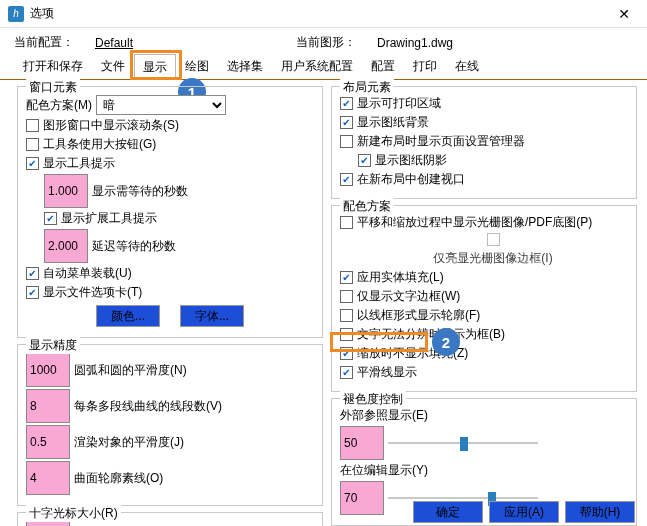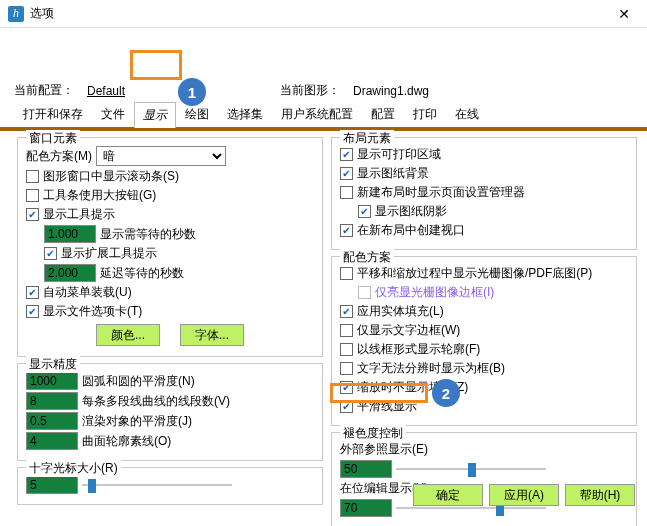--- a/index.html
+++ b/index.html
@@ -1,43 +1,43 @@
 <!DOCTYPE html>
 <html><head>
 <meta charset="utf-8">
 <style>
 *{box-sizing:border-box;margin:0;padding:0;font-family:"Microsoft YaHei",SimSun,sans-serif;font-size:12px;}
 body{background:#fff;width:647px;height:526px;position:relative;}
 .titlebar{height:28px;background:#fff;border-bottom:1px solid #e0e0e0;display:flex;align-items:center;padding:0 8px;}
 .titlebar .ico{width:16px;height:16px;background:#2a7fbf;border-radius:2px;margin-right:6px;display:flex;align-items:center;justify-content:center;color:#fff;font-style:italic;font-size:10px;}
 .titlebar .ttl{flex:1;}
 .titlebar .close{width:30px;text-align:center;font-size:14px;cursor:pointer;}
-.toprow{display:flex;align-items:center;padding:6px 14px 2px 14px;gap:13px;margin-top:48px;}
+.toprow{display:flex;align-items:center;padding:6px 14px 2px 14px;gap:21px;}
 .toprow .v1{min-width:180px;text-decoration:underline;}
-.tabs{display:flex;padding:0 14px;border-bottom:4px solid #a16207;position:relative;}
+.tabs{display:flex;padding:0 14px;border-bottom:1px solid #a16207;position:relative;}
 .tab{padding:4px 8px;border:1px solid transparent;border-bottom:none;cursor:pointer;position:relative;}
-.tab.sel{border-color:#bbb;background:#fff;top:1px;font-style:italic;}
+.tab.sel{border-color:#bbb;background:#fff;top:1px;}
 .hlbox{position:absolute;border:3px solid #f08a24;pointer-events:none;}
 .circ{width:28px;height:28px;border-radius:50%;background:#3a78c3;color:#fff;display:flex;align-items:center;justify-content:center;font-size:15px;font-weight:bold;position:absolute;pointer-events:none;}
 .body{padding:6px 10px 6px 10px;display:flex;gap:8px;margin-left:7px;}
 .col{flex:1;display:flex;flex-direction:column;gap:6px;}
 .grp{border:1px solid #c8c8c8;padding:6px 8px 8px 8px;position:relative;}
 .grp>.gt{position:absolute;top:-8px;left:8px;background:#fff;padding:0 3px;}
 .row{display:flex;align-items:center;gap:4px;margin:2px 0;}
 .cb{width:13px;height:13px;border:1px solid #666;display:inline-flex;align-items:center;justify-content:center;font-size:10px;color:#1060c0;cursor:pointer;}
 .cb.ck::after{content:"✔";}
-.inum{width:52px;height:18px;border:1px solid #888;padding:0 3px;background:#15803d;}
+.inum{width:44px;height:18px;border:1px solid #888;padding:16px 3px;background:#f9a8d4;}
 select{height:20px;border:1px solid #888;background:#fff;padding:0 2px;}
-.btn{min-width:64px;height:22px;border:1px solid #999;background:#bef264;cursor:pointer;padding:0 8px;}
+.btn{min-width:64px;height:22px;border:1px solid #999;background:#1d4ed8;cursor:pointer;padding:0 8px;}
 .ind1{margin-left:18px;}
-.dimchk{color:#8b5cf6;}
+.dimchk{color:#404040;flex-direction:column;}
 .slider{position:relative;width:150px;height:16px;}
 .slider .track{position:absolute;top:7px;left:0;right:0;height:2px;background:#c8c8c8;}
 .slider .thumb{position:absolute;top:2px;width:8px;height:14px;background:#2a7fbf;}
-.bottombar{position:absolute;bottom:20px;right:12px;display:flex;gap:6px;padding-left:32px;}
+.bottombar{position:absolute;bottom:3px;right:12px;display:flex;gap:6px;padding-left:32px;}
 .bottombar .btn{min-width:70px;}
 .hl2{border:3px solid #f08a24;position:absolute;pointer-events:none;}
 </style>
 </head>
 <body>
 
 <div class="titlebar">
   <span class="ico">h</span>
   <span class="ttl">选项</span>
   <span class="close">✕</span>

